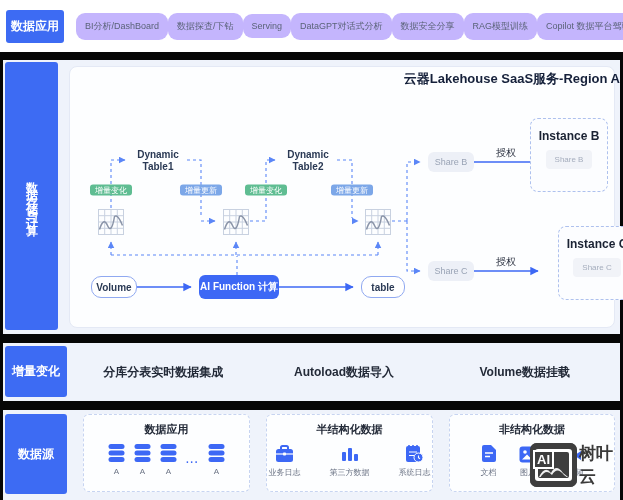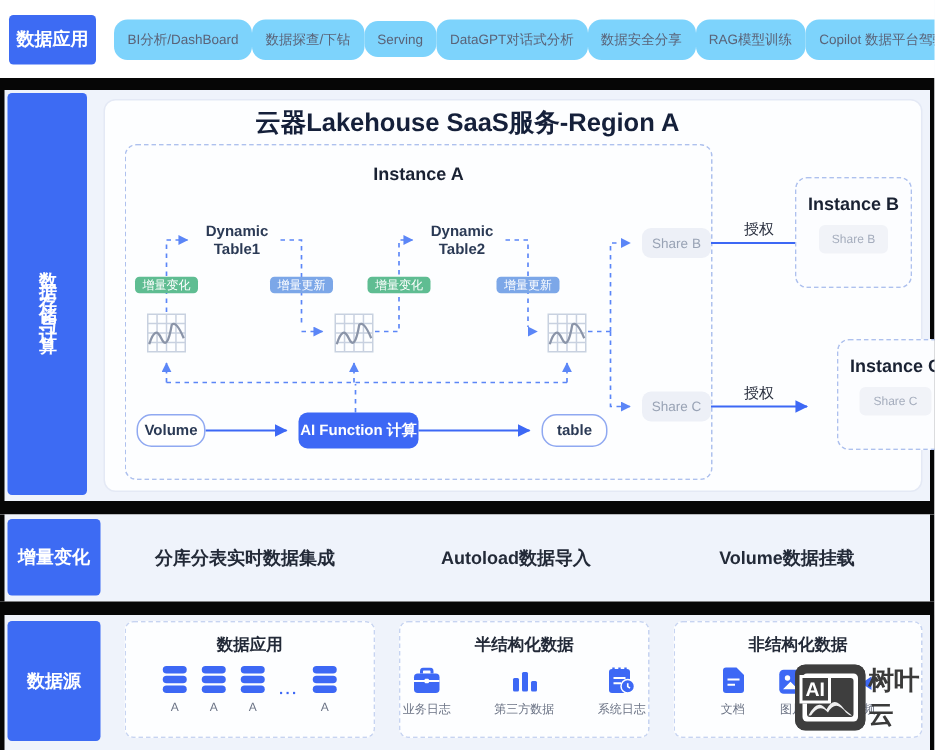--- a/index.html
+++ b/index.html
@@ -22,28 +22,28 @@
             display:flex; align-items:center; justify-content:center; border-radius:3px; }
   .lbl-apps { left:6px; top:10px; width:58px; height:33px; font-size:12px; }
   .lbl-storage { left:2px; top:2px; width:53px; height:268px; font-size:12px;
                  writing-mode:vertical-rl; text-orientation:upright; letter-spacing:7px; }
   .lbl-ingest { left:2px; top:3px; width:62px; height:51px; font-size:12px; }
   .lbl-source { left:2px; top:4px; width:62px; height:80px; font-size:12px; }
 
   
   .apps { position:absolute; left:76px; top:0; width:540px; height:52px;
           display:flex; align-items:center; justify-content:space-between; }
-  .chip { background:#7dd3fc; color:#5a6378; font-size:9px; padding:7px 9px;
+  .chip { background:#c4b5fd; color:#5a6378; font-size:9px; padding:7px 9px;
           border-radius:9px; white-space:nowrap; }
 
   
   .regionbox { position:absolute; left:66px; top:6px; width:546px; height:262px;
                background:#fdfeff; border:1px solid #e4e9f5; border-radius:8px; }
-  .region-title { position:absolute; left:0; top:10px; width:100%; text-align:center;
-                  font-size:17px; font-weight:bold; color:#15203a; }
+  .region-title { position:absolute; left:0; top:10px; width:100%; text-align:right;
+                  font-size:13px; font-weight:bold; color:#15203a; }
   .inst-a { position:absolute; left:80px; top:36px; width:392px; height:224px;
             border:1px dashed #aec1ee; border-radius:8px; }
   .inst-a-title { position:absolute; left:0; top:12px; width:100%; text-align:center;
                   font-size:12px; font-weight:bold; color:#1a2233; }
   .dyntext { position:absolute; width:60px; text-align:center; font-size:10px;
              line-height:12px; color:#2b3a55; font-weight:bold; }
   .tag { position:absolute; transform:translate(-50%,-50%); font-size:8px; color:#fff;
          padding:0 5px; border-radius:3px; white-space:nowrap; }
   .tag-green { background:#5fbd92; }
   .tag-blue  { background:#7ca7e8; }
@@ -103,23 +103,20 @@
   </div>
 
   <div class="bar bar1"></div>
 
   <div class="row row2">
     <div class="blabel lbl-storage">数据存储与计算</div>
 
     <div class="regionbox"></div>
     <div class="region-title">云器Lakehouse SaaS服务-Region A</div>
 
-    <div class="inst-a">
-      <div class="inst-a-title">Instance A</div>
-    </div>
 
     <svg class="overlay" viewBox="0 0 617 274">
       <defs>
         <marker id="arrS" markerWidth="7" markerHeight="7" refX="5.5" refY="3" orient="auto">
           <path d="M0,0 L6,3 L0,6 Z" fill="#3d68f5"></path>
         </marker>
         <marker id="arrD" markerWidth="7" markerHeight="7" refX="5.5" refY="3" orient="auto">
           <path d="M0,0 L6,3 L0,6 Z" fill="#5b86f7"></path>
         </marker>
       </defs>

